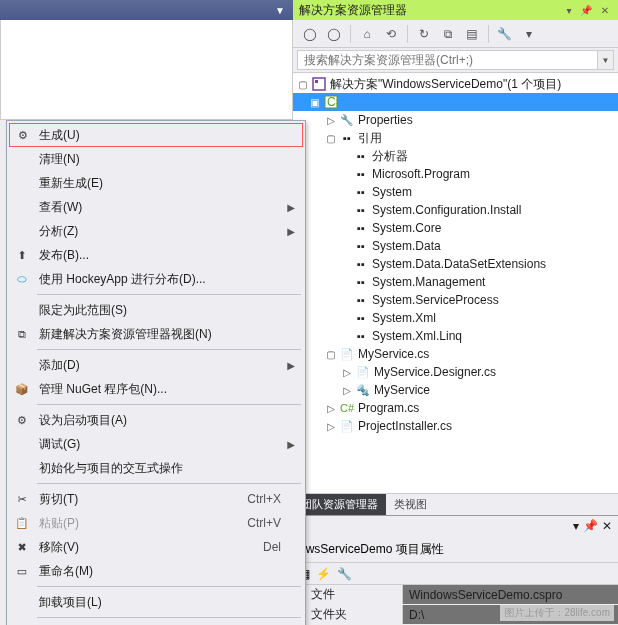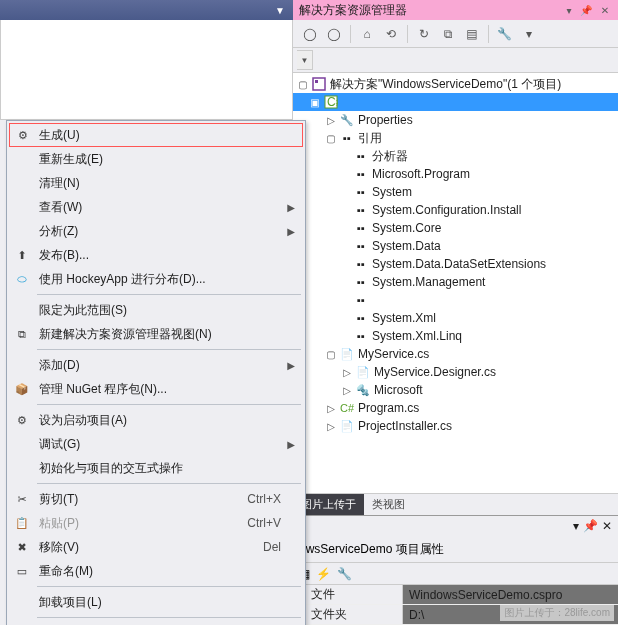--- a/index.html
+++ b/index.html
@@ -2,21 +2,21 @@
 <html><head>
 <meta charset="utf-8">
 <style>
 * { margin: 0; padding: 0; box-sizing: border-box; font-family: "Microsoft YaHei", "Segoe UI", sans-serif; font-size: 12px; }
 body { width: 618px; height: 625px; background: #eeeef2; overflow: hidden; position: relative; }
 .left-pane { position: absolute; left: 0; top: 0; width: 293px; height: 625px; background: #eeeef2; }
 .left-titlebar { height: 20px; background: linear-gradient(#5d6b99, #4a5a8a); display: flex; align-items: center; justify-content: flex-end; padding-right: 8px; }
 .left-titlebar .arrow { color: #fff; font-size: 10px; }
 .left-canvas { background: #fff; height: 100px; border: 1px solid #ccc; border-top: none; }
 .right-pane { position: absolute; left: 293px; top: 0; width: 325px; height: 625px; background: #eeeef2; display: flex; flex-direction: column; }
-.panel-title { height: 20px; background: #f9a8d4; display: flex; align-items: center; padding: 0 6px; color: #1e1e1e; gap: 4px; }
+.panel-title { height: 20px; background: #bef264; display: flex; align-items: center; padding: 0 6px; color: #1e1e1e; gap: 4px; }
 .panel-title .spacer { flex: 1; }
 .panel-title .btn { width: 14px; height: 14px; display: flex; align-items: center; justify-content: center; color: #5d5d5d; cursor: pointer; font-size: 10px; }
 .toolbar { height: 28px; background: #eeeef2; border-bottom: 1px solid #ccc; display: flex; align-items: center; padding: 0 6px; gap: 2px; }
 .toolbar .tb-btn { width: 22px; height: 22px; display: flex; align-items: center; justify-content: center; color: #555; cursor: pointer; border: 1px solid transparent; }
 .toolbar .sep { width: 1px; height: 18px; background: #ccc; margin: 0 3px; }
 .search-row { height: 24px; display: flex; align-items: center; padding: 2px 4px; background: #eeeef2; }
 .search-row input { flex: 1; height: 20px; border: 1px solid #ccc; padding: 0 6px; color: #717171; background: #fff; }
 .search-row .dd { width: 16px; height: 20px; border: 1px solid #ccc; border-left: none; display: flex; align-items: center; justify-content: center; background: #eee; font-size: 8px; color: #555; }
 .tree { flex: 1; background: #fff; overflow: auto; padding: 2px 0; border-top: 1px solid #ccc; }
 .tree-row { height: 18px; display: flex; align-items: center; padding-left: 4px; white-space: nowrap; color: #1e1e1e; }
@@ -74,20 +74,21 @@
     <div class="sep"></div>
     <div class="tb-btn">↻</div>
     <div class="tb-btn">⧉</div>
     <div class="tb-btn">▤</div>
     <div class="sep"></div>
     <div class="tb-btn">🔧</div>
     <div class="tb-btn">▾</div>
   </div>
 
   <div class="search-row">
+    <input placeholder="搜索解决方案资源管理器(Ctrl+;)" style="">
     <div class="dd">▼</div>
   </div>
 
   <div class="tree">
     <div class="tree-row" style="padding-left:4px">
       <span class="exp">▢</span>
       <span class="node-icon">
         <svg width="14" height="14">
             <rect x="1" y="1" width="12" height="12" fill="none" stroke="#7b3f9d" stroke-width="1.5"></rect>
             <rect x="3" y="3" width="3" height="3" fill="#7b3f9d"></rect>
@@ -142,20 +143,21 @@
         <div class="tree-row" style="padding-left: 60px;">
           <span class="node-icon">▪▪</span>
           <span class="label">System.Data.DataSetExtensions</span>
         </div>
         <div class="tree-row" style="padding-left: 60px;">
           <span class="node-icon">▪▪</span>
           <span class="label">System.Management</span>
         </div>
         <div class="tree-row" style="padding-left: 60px;">
           <span class="node-icon">▪▪</span>
+          <span class="label">System.ServiceProcess</span>
         </div>
         <div class="tree-row" style="padding-left: 60px;">
           <span class="node-icon">▪▪</span>
           <span class="label">System.Xml</span>
         </div>
         <div class="tree-row" style="padding-left: 60px;">
           <span class="node-icon">▪▪</span>
           <span class="label">System.Xml.Linq</span>
         </div>
       </div>
@@ -165,36 +167,36 @@
       <span class="label">MyService.cs</span>
     </div>
     <div class="tree-row" style="padding-left:48px">
       <span class="exp">▷</span>
       <span class="node-icon">📄</span>
       <span class="label">MyService.Designer.cs</span>
     </div>
     <div class="tree-row" style="padding-left:48px">
       <span class="exp">▷</span>
       <span class="node-icon" style="color:#d98f2e">🔩</span>
-      <span class="label">Microsoft</span>
+      <span class="label">MyService</span>
     </div>
     <div class="tree-row" style="padding-left:32px">
       <span class="exp">▷</span>
       <span class="node-icon" style="color:#5aa02c">C#</span>
       <span class="label">Program.cs</span>
     </div>
     <div class="tree-row" style="padding-left:32px">
       <span class="exp">▷</span>
       <span class="node-icon">📄</span>
       <span class="label">ProjectInstaller.cs</span>
     </div>
   </div>
 
   <div class="bottom-tabs">
-    <div class="tab active">图片上传于</div>
+    <div class="tab active">团队资源管理器</div>
     <div class="tab">类视图</div>
   </div>
 
   <div class="props-panel">
     <div class="props-title">
       <span class="spacer"></span>
       <span class="btn">▾</span>
       <span class="btn">📌</span>
       <span class="btn">✕</span>
     </div>
@@ -218,24 +220,24 @@
     </div>
   </div>
 </div>
 
 <div class="context-menu">
   <div class="mi hl">
       <span class="micon">⚙</span>
       <span>生成(U)</span>
     </div>
   <div class="mi">
+      <span>清理(N)</span>
+    </div>
+  <div class="mi">
       <span>重新生成(E)</span>
-    </div>
-  <div class="mi">
-      <span>清理(N)</span>
     </div>
   <div class="mi">
       <span>查看(W)</span>
       <span class="arrow-r">▶</span>
     </div>
   <div class="mi">
       <span>分析(Z)</span>
       <span class="arrow-r">▶</span>
     </div>
   <div class="mi">

